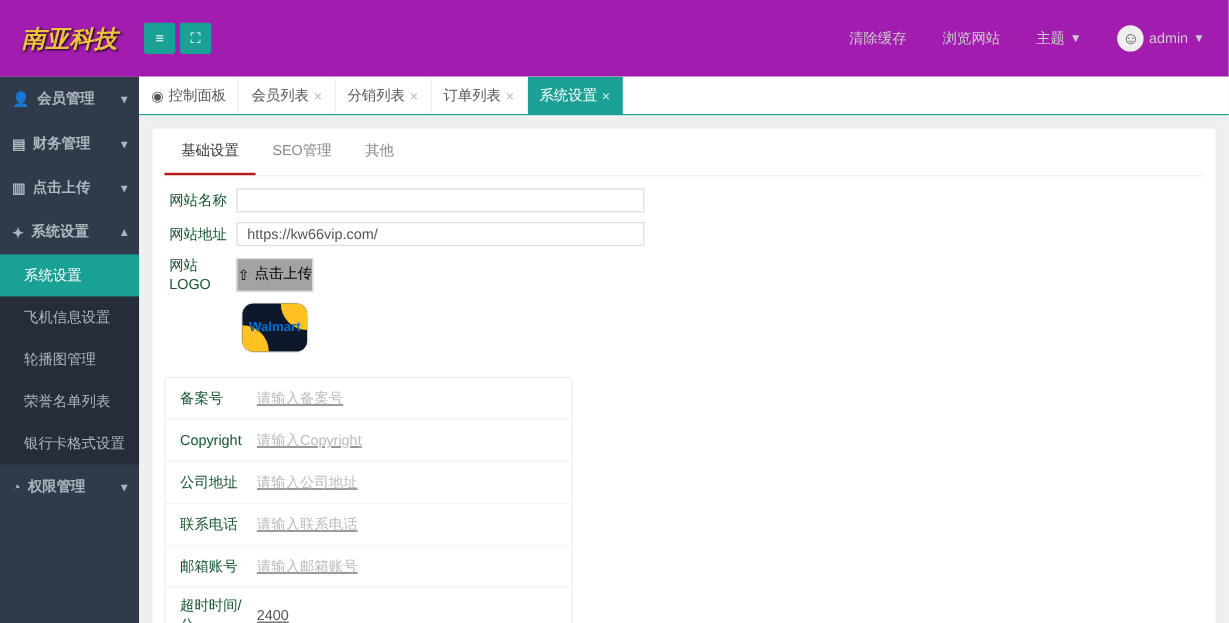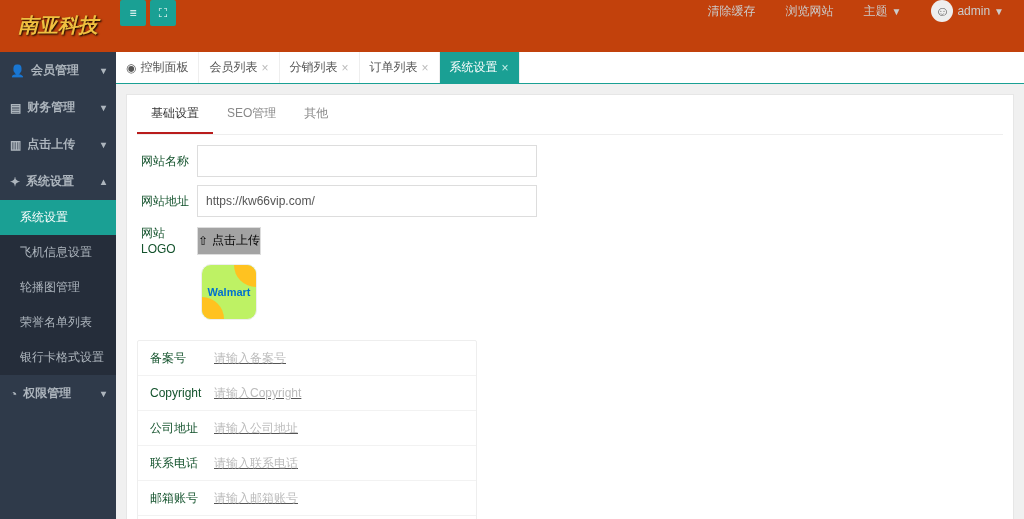--- a/index.html
+++ b/index.html
@@ -1,17 +1,17 @@
 <!DOCTYPE html>
 <html><head>
 <meta charset="utf-8">
 <style>
   * { margin: 0; padding: 0; box-sizing: border-box; }
   body { font-family: "Microsoft YaHei", Arial, sans-serif; font-size: 12px; color: #555; background: #f5f5f5; }
-  .topbar { height: 52px; background: #c2410c; display: flex; align-items: flex-start; }
+  .topbar { height: 64px; background: #a21caf; display: flex; align-items: center; }
   .logo { width: 116px; height: 50px; display: flex; align-items: center; justify-content: center; }
   .logo span { color: #f0c040; font-weight: bold; font-style: italic; font-size: 20px; text-shadow: 1px 1px 2px #000; }
   .topbtns { display: flex; gap: 4px; margin-left: 4px; }
   .topbtn { width: 26px; height: 26px; background: #1aa094; border-radius: 2px; display: flex; align-items: center; justify-content: center; color: #fff; cursor: pointer; }
   .topnav-right { margin-left: auto; display: flex; align-items: center; gap: 30px; padding-right: 20px; color: #ccc; }
   .topnav-right .item { cursor: pointer; font-size: 12px; display: flex; align-items: center; gap: 4px; }
   .avatar { width: 22px; height: 22px; border-radius: 50%; background: #eee; display: inline-flex; align-items: center; justify-content: center; color: #555; font-size: 14px; }
   .caret { font-size: 10px; }
   .shell { display: flex; min-height: calc(100vh - 50px); }
   .sidebar { width: 116px; background: #2f3a4a; color: #adb5bd; flex-shrink: 0; }
@@ -26,24 +26,24 @@
   .tab .home-ico { font-size: 12px; }
   .tab .close { color: #bbb; font-size: 12px; }
   .tab.active { background: #1aa094; color: #fff; }
   .tab.active .close { color: #c8f0ea; }
   .content { margin: 10px; background: #fff; border: 1px solid #e6e6e6; padding: 0 10px; flex: 1; overflow: auto; }
   .subtabs { display: flex; border-bottom: 1px solid #eee; margin-bottom: 10px; }
   .subtab { padding: 10px 14px; cursor: pointer; font-size: 12px; color: #888; }
   .subtab.active { color: #333; border-bottom: 2px solid #b91c1c; }
   .row { display: flex; align-items: center; margin-bottom: 8px; }
   .row label { width: 60px; text-align: left; font-size: 12px; color: #14532d; padding: 0 4px; }
-  .row input[type="text"] { width: 340px; height: 32px; border: 1px solid #ddd; padding: 0 8px; font-size: 12px; color: #555; }
+  .row input[type="text"] { width: 340px; height: 20px; border: 1px solid #ddd; padding: 0 8px; font-size: 12px; color: #555; }
   .row input::placeholder { color: #bbb; }
   .btn { height: 28px; padding: 0 0; border: 1px solid #ddd; background: #a3a3a3; cursor: pointer; font-size: 12px; display: inline-flex; align-items: center; gap: 4px; }
-  .logo-preview { width: 56px; height: 56px; border-radius: 10px; background: #bef264; border: 1px solid #eee; display: flex; align-items: center; justify-content: center; margin-left: 64px; position: relative; overflow: hidden; }
+  .logo-preview { width: 56px; height: 42px; border-radius: 10px; background: #0f172a; border: 1px solid #eee; display: flex; align-items: center; justify-content: center; margin-left: 64px; position: relative; overflow: hidden; }
   .logo-preview::before { content: ""; position: absolute; top: -22px; right: -22px; width: 44px; height: 44px; background: #ffc220; border-radius: 50%; }
   .logo-preview::after { content: ""; position: absolute; bottom: -22px; left: -22px; width: 44px; height: 44px; background: #ffc220; border-radius: 50%; }
   .logo-preview span { color: #0071ce; font-weight: bold; font-size: 11px; z-index: 1; }
   .block2 { margin-top: 20px; border: 1px solid #eee; border-radius: 2px; padding: 0; }
   .block2 .row { border-bottom: 1px solid #f2f2f2; margin: 0; padding: 6px 8px; }
   .block2 .row:last-child { border-bottom: none; }
   .block2 .row label { width: 60px; }
   .block2 .row input { width: 260px; border: none; height: 22px; text-decoration: underline; }
   
   .ico::before { content: attr(data-glyph); }

